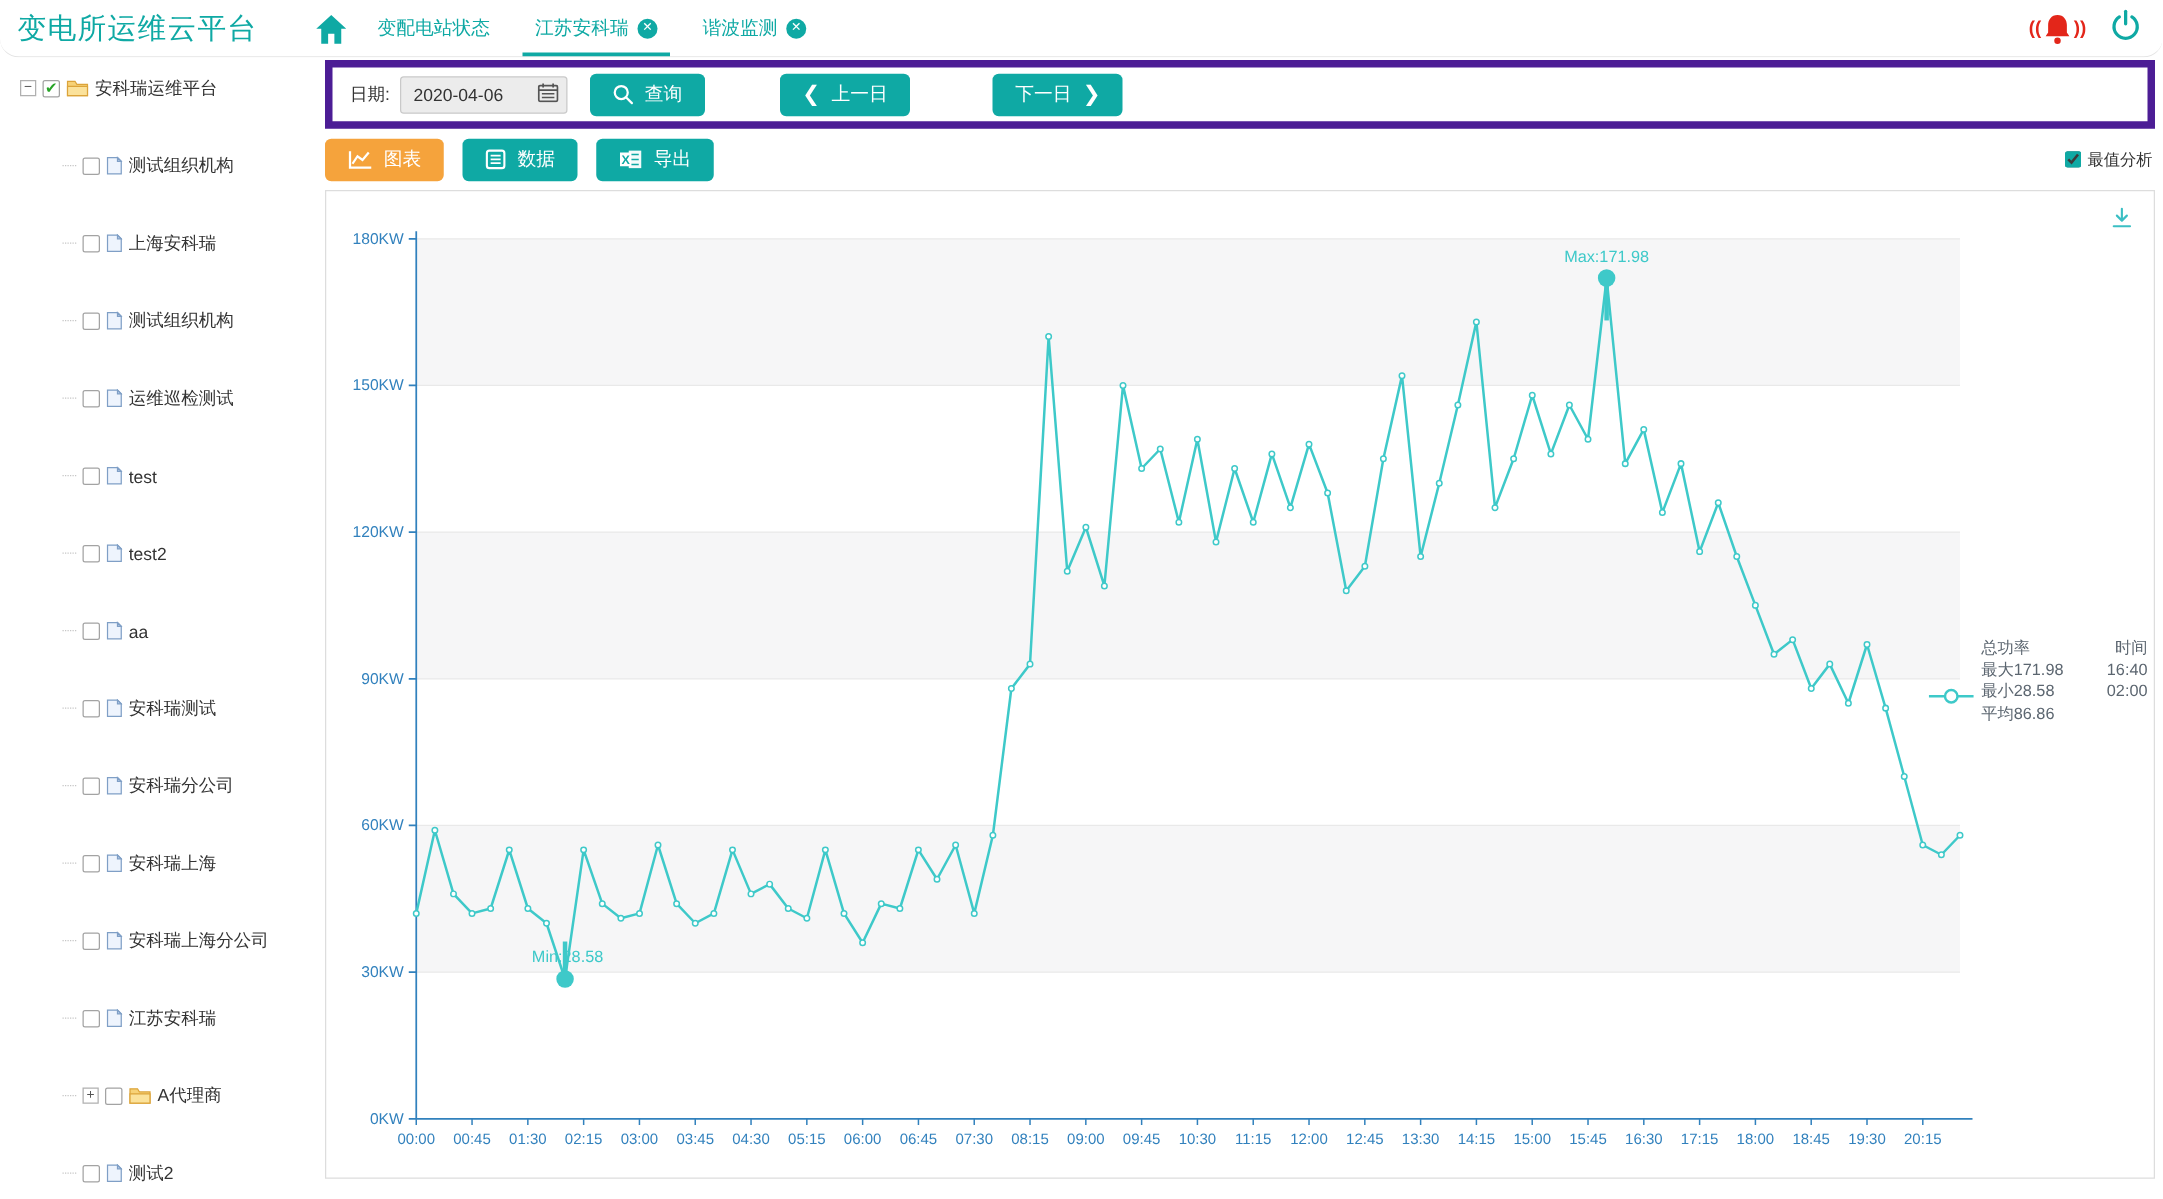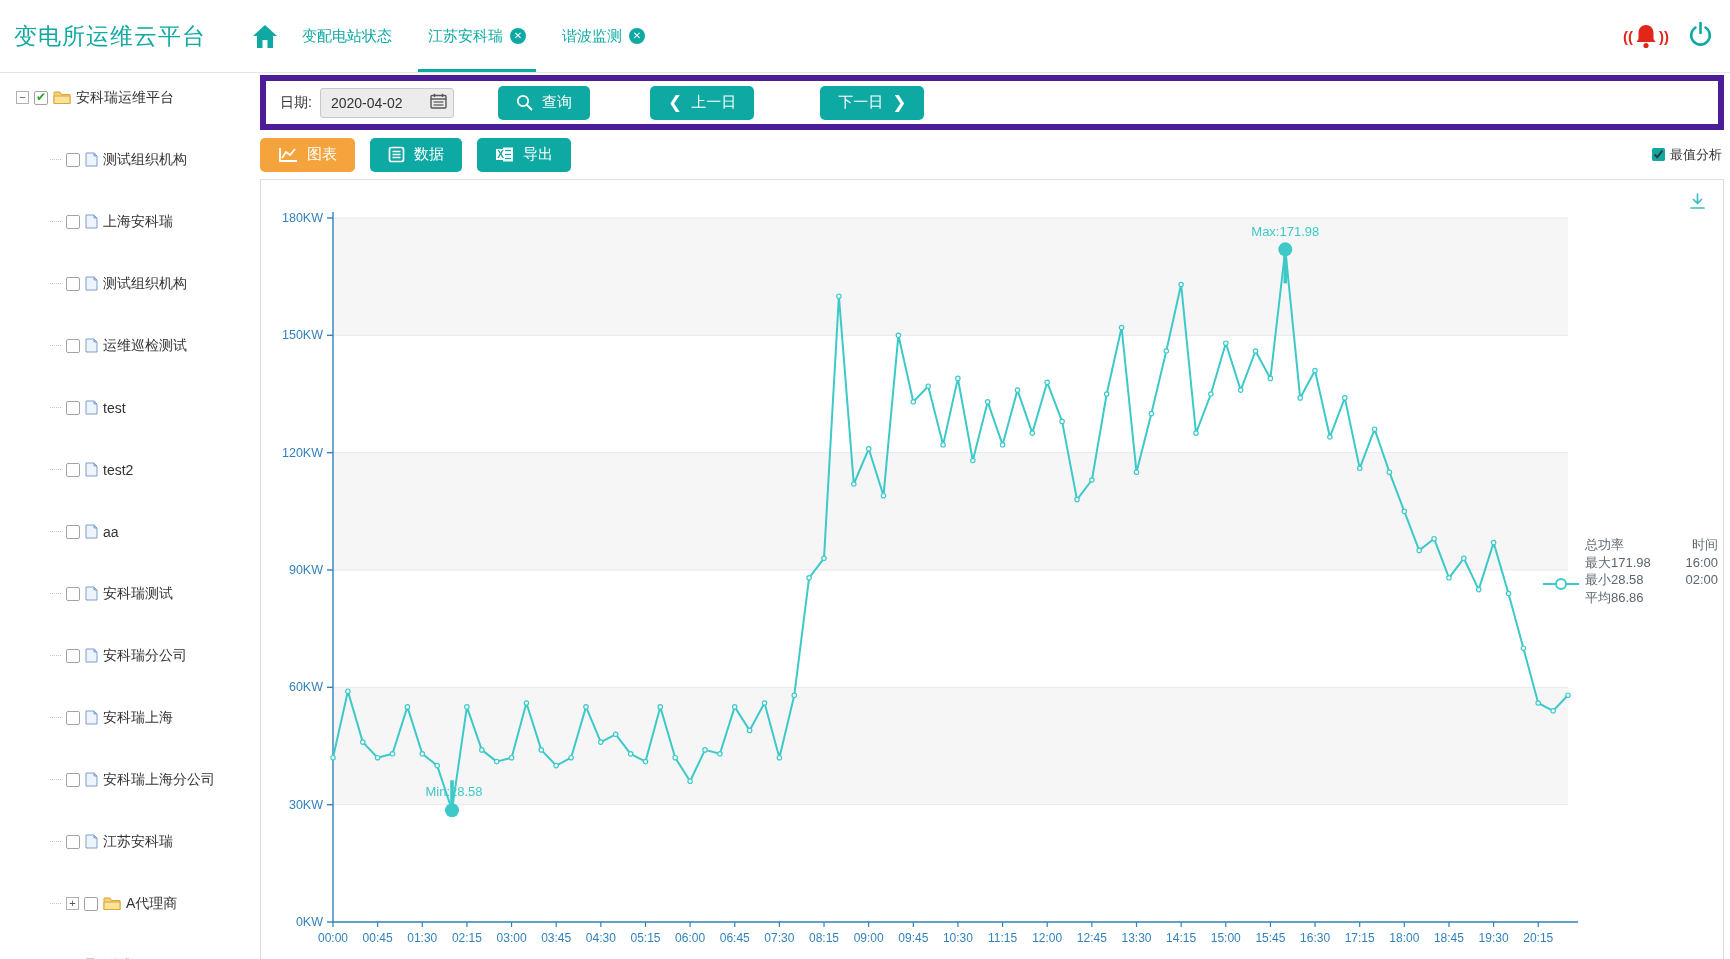--- a/index.html
+++ b/index.html
@@ -1,21 +1,21 @@
 <!DOCTYPE html>
 <html><head>
 <meta charset="utf-8">
 <style>
   * { margin:0; padding:0; box-sizing:border-box; }
   html,body { background:#fff; }
   body { font-family:"Liberation Sans","DejaVu Sans",sans-serif; }
   .app { position:relative; width:1730px; height:959px; background:#fff; overflow:hidden; }
 
   
-  header { height:73px; display:flex; align-items:center; border-bottom:1px solid #e4e4e4; }
+  header { height:46px; display:flex; align-items:center; border-bottom:1px solid #e4e4e4;border-radius:15px; }
   .app-title { width:252px; padding-left:14px; font-size:23px; font-weight:500; color:#0fa9a4; letter-spacing:1px; }
   .home-btn { width:26px; height:26px; margin-right:22px; cursor:pointer; }
   .tabbar { display:flex; align-items:stretch; height:100%; gap:32px; }
   .tab { position:relative; display:flex; align-items:center; gap:7px; color:#0fa9a4; font-size:15px; cursor:pointer; padding:0 2px; }
   .tab.active::after { content:""; position:absolute; left:-8px; right:-8px; bottom:0; height:3px; background:#0fa9a4; }
   .tab .close-badge { width:16px; height:16px; border-radius:50%; background:#0fa9a4; color:#fff; font-size:10px; line-height:16px; text-align:center; cursor:pointer; }
   .header-right { margin-left:auto; display:flex; align-items:center; gap:18px; padding-right:16px; }
   .bell-wrap { display:flex; align-items:center; color:#e3261a; font-weight:bold; font-size:15px; cursor:pointer; }
   .power-wrap { cursor:pointer; }
 
@@ -38,21 +38,21 @@
   .cbx.checked::after { content:"\2714"; position:absolute; left:1px; top:-2px; font-size:12px; color:#27a427; }
   .icon-slot { display:inline-flex; }
 
   
   .toolbar { height:55px; border:6px solid #4c1d95; background:#fff; display:flex; align-items:center; padding:0 14px; }
   .date-label { font-size:14px; color:#333; margin-right:8px; }
   .date-input { display:flex; align-items:center; width:134px; height:30px; background:#ececec; border:1px solid #c9c9c9; border-radius:3px; padding:0 6px 0 10px; font-size:14px; color:#333; cursor:pointer; }
   .date-input .cal { margin-left:auto; }
   .btn { height:34px; border:none; border-radius:5px; background:#0fa9a4; color:#fff; font-size:15px; font-family:inherit; display:inline-flex; align-items:center; gap:9px; padding:0 18px; cursor:pointer; }
   .btn .chev { font-size:17px; font-weight:bold; line-height:1; }
-  .btn-query { margin-left:44px; }
+  .btn-query { margin-left:18px; }
   .btn-prev { margin-left:60px; }
   .btn-next { margin-left:66px; }
 
   
   .viewrow { height:49px; display:flex; align-items:center; gap:15px; }
   .btn.orange { background:#f5a33c; }
   .maxchk { margin-left:auto; display:flex; align-items:center; gap:5px; font-size:13px; color:#333; cursor:pointer; padding-right:2px; }
   .maxchk input { accent-color:#0fa9a4; }
 
   
@@ -290,21 +290,21 @@
               <span>测试新增</span>
             </div>
           </div>
         </div>
     </aside>
 
     <main>
       <div class="toolbar">
         <span class="date-label">日期:</span>
         <div class="date-input">
-          <span>2020-04-02</span>
+          <span>2020-04-06</span>
           <span class="cal">
             <svg width="17" height="16" viewBox="0 0 17 16">
                 <rect x="1" y="2.5" width="15" height="12.5" rx="1" fill="none" stroke="#555" stroke-width="1.4"></rect>
                 <line x1="1" y1="6" x2="16" y2="6" stroke="#555" stroke-width="1.4"></line>
                 <line x1="4.5" y1="0.8" x2="4.5" y2="4" stroke="#555" stroke-width="1.4"></line>
                 <line x1="12.5" y1="0.8" x2="12.5" y2="4" stroke="#555" stroke-width="1.4"></line>
                 <line x1="3.5" y1="9" x2="13.5" y2="9" stroke="#555" stroke-width="1.2"></line>
                 <line x1="3.5" y1="12" x2="13.5" y2="12" stroke="#555" stroke-width="1.2"></line>
               </svg>
           </span>
@@ -555,21 +555,21 @@
                 <line x1="0" y1="7" x2="36" y2="7" stroke="#3ec9c9" stroke-width="2"></line>
                 <circle cx="18" cy="7" r="5" fill="#fff" stroke="#3ec9c9" stroke-width="2"></circle>
               </svg>
           </span>
           <div class="srow">
             <span>总功率</span>
             <span>时间</span>
           </div>
           <div class="srow">
             <span>最大171.98</span>
-            <span>16:00</span>
+            <span>16:40</span>
           </div>
           <div class="srow">
             <span>最小28.58</span>
             <span>02:00</span>
           </div>
           <div class="srow">
             <span>平均86.86</span>
             <span></span>
           </div>
         </div>

